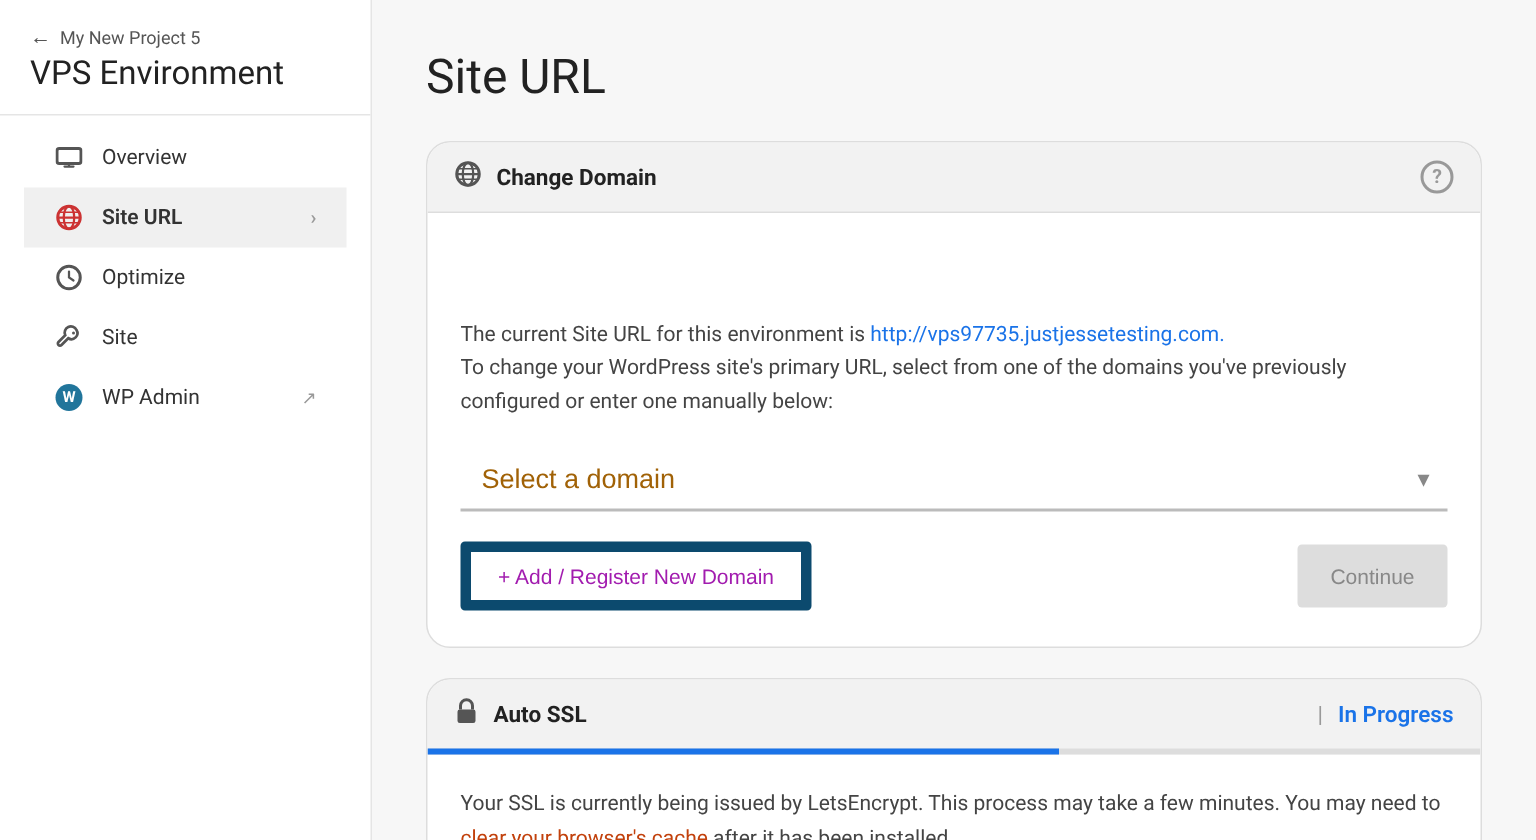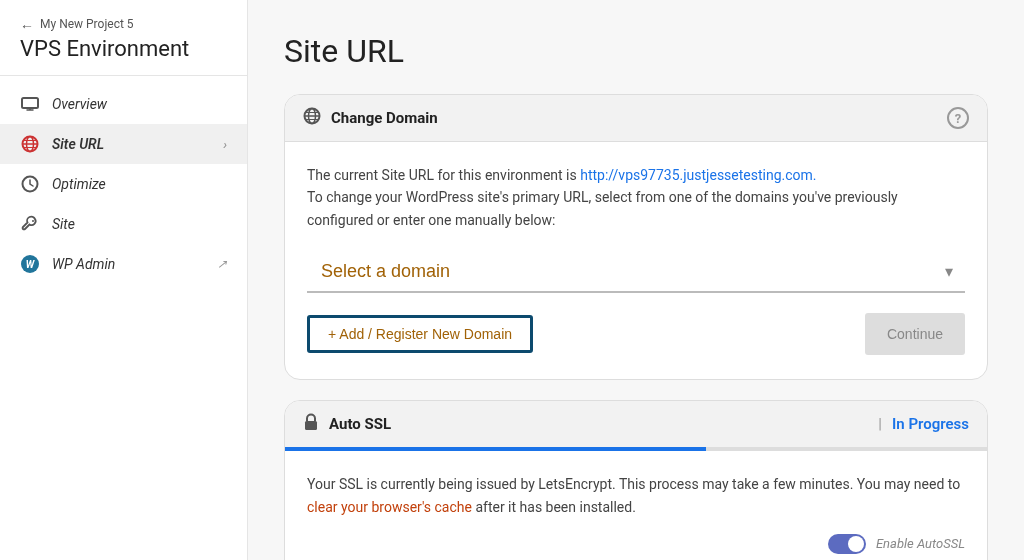--- a/index.html
+++ b/index.html
@@ -37,22 +37,21 @@
     .sidebar-back-arrow {
       font-size: 14px;
       color: #555;
     }
     .sidebar-title {
       font-size: 22px;
       font-weight: 400;
       color: #222;
     }
     .sidebar-nav {
-      padding: 8px 0;
-      font-style: italic;
+      padding: 8px 16px;
     }
     .nav-item {
       display: flex;
       align-items: center;
       padding: 10px 20px;
       cursor: pointer;
       font-size: 14px;
       color: #333;
       gap: 12px;
       position: relative;
@@ -147,20 +146,21 @@
       cursor: pointer;
     }
     .card-body {
       padding: 22px 22px 24px;
     }
     .card-desc {
       font-size: 14px;
       color: #444;
       line-height: 1.6;
       margin-bottom: 20px;
+      margin-top: 48px;
     }
     .card-desc a {
       color: #1a73e8;
       text-decoration: none;
     }
 
     
     .domain-select-wrapper {
       margin-bottom: 20px;
     }
@@ -189,23 +189,23 @@
       pointer-events: none;
     }
 
     
     .card-actions {
       display: flex;
       justify-content: space-between;
       align-items: center;
     }
     .btn-add {
-      border: 3px solid #0c4a6e;
+      border: 7px solid #0c4a6e;
       background: #fff;
-      color: #a16207;
+      color: #a21caf;
       padding: 8px 18px;
       font-size: 14px;
       cursor: pointer;
       border-radius: 3px;
     }
     .btn-continue {
       background: #ddd;
       color: #888;
       border: none;
       padding: 13px 22px;

